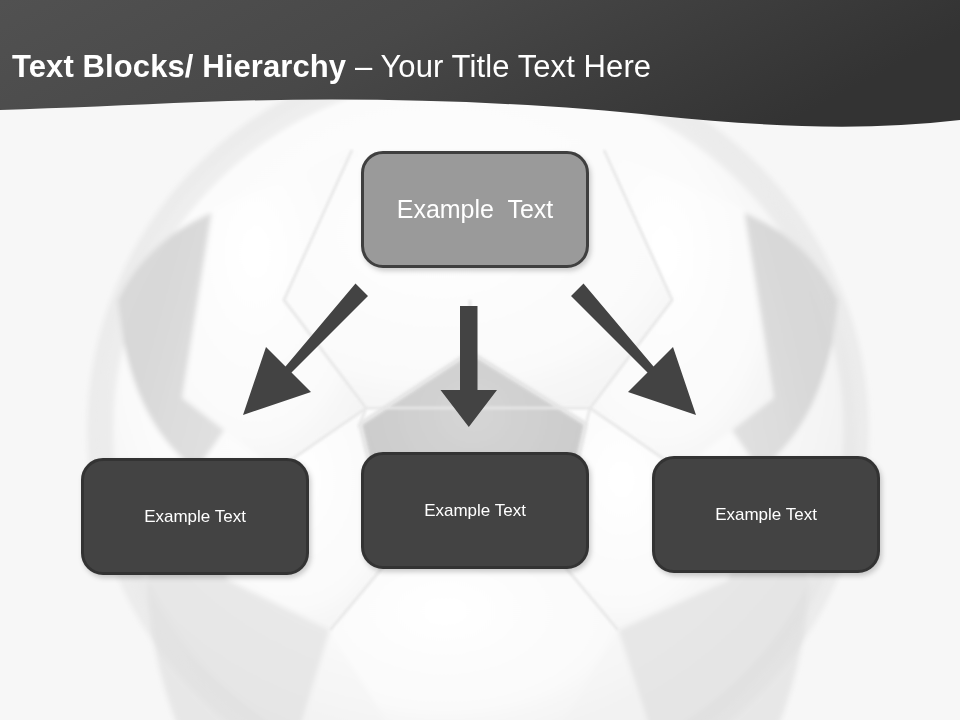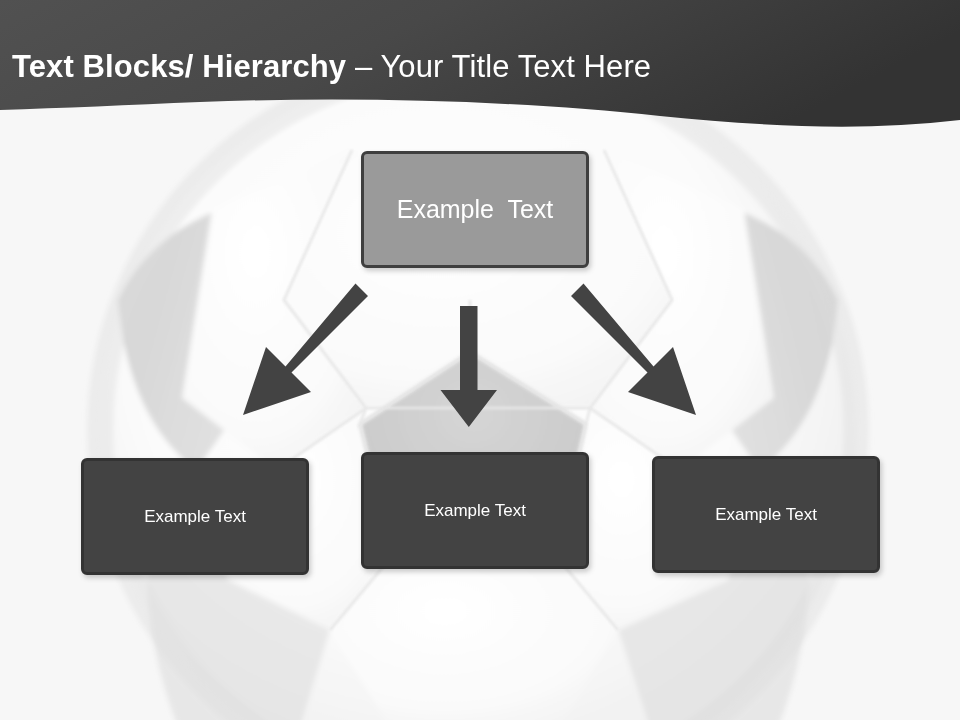--- a/index.html
+++ b/index.html
@@ -51,21 +51,21 @@
     font-weight: normal;
   }
 
   
   .node {
     position: absolute;
     box-sizing: border-box;
     display: flex;
     align-items: center;
     justify-content: center;
-    border-radius: 6px;
+    border-radius: 22px;
     color: #ffffff;
     text-align: center;
     white-space: pre;
     box-shadow: 2px 3px 5px rgba(90,90,90,0.30);
   }
   .node-top {
     left: 361px;
     top: 151px;
     width: 228px;
     height: 117px;

